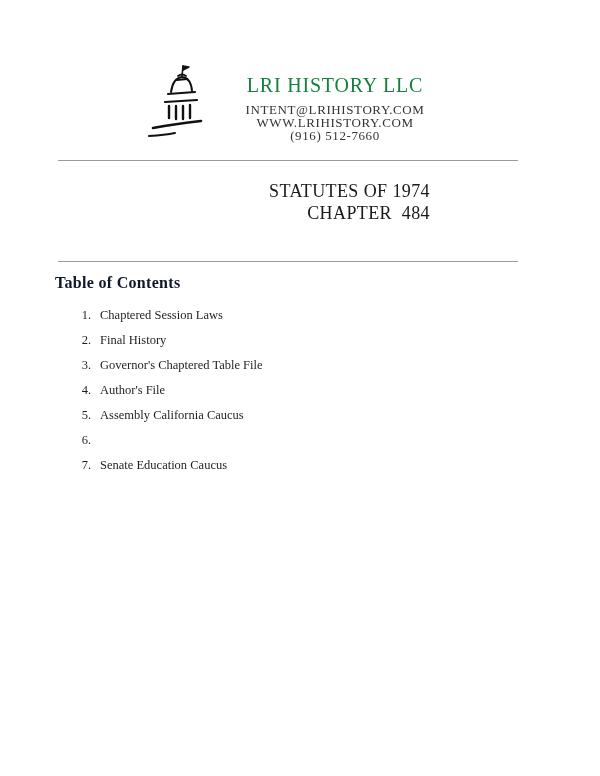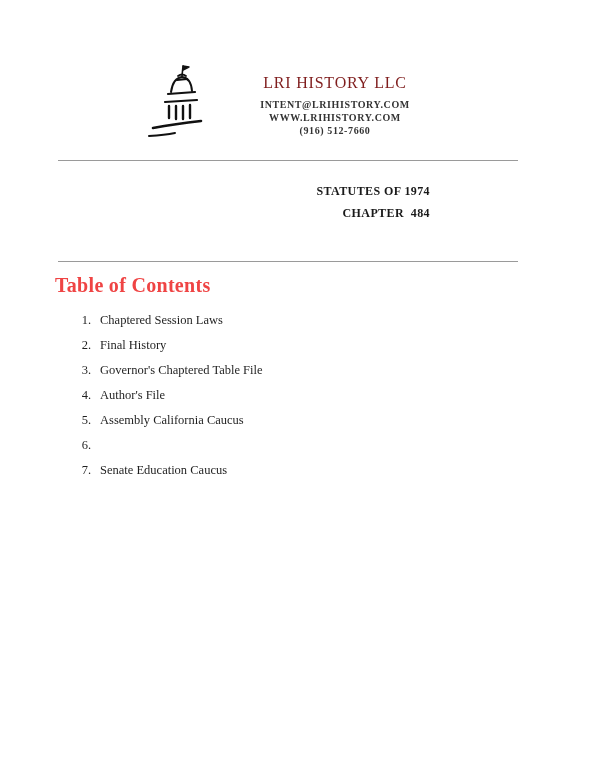--- a/index.html
+++ b/index.html
@@ -35,31 +35,30 @@
   }
   .logo svg { width: 100%; height: 100%; }
   .head-text {
     position: absolute;
     left: 215px;
     top: 14px;
     width: 240px;
     text-align: center;
   }
   .company-name {
-    font-size: 16px;
+    font-size: 20px;
     letter-spacing: 0.8px;
-    color: #7f1d1d;
+    color: #15803d;
     margin-bottom: 6px;
   }
   .contact-line {
-    font-size: 10px;
+    font-size: 13px;
     letter-spacing: 0.6px;
     color: #333;
     line-height: 13px;
-    font-weight: bold;
   }
 
   
   .rule {
     position: absolute;
     left: 58px;
     width: 460px;
     height: 0;
     border-top: 1px solid #9a9a9a;
   }
@@ -68,39 +67,39 @@
 
   
   .citation {
     position: absolute;
     top: 180px;
     left: 0;
     width: 430px;
     text-align: right;
   }
   .citation-line {
-    font-weight: bold;
-    font-size: 12px;
+    font-weight: normal;
+    font-size: 18px;
     letter-spacing: 0.4px;
     line-height: 22px;
     color: #1a1a1a;
   }
 
   
   .toc {
     position: absolute;
     top: 274px;
     left: 55px;
     width: 480px;
   }
   .toc-title {
     font-weight: bold;
-    font-size: 20px;
+    font-size: 16px;
     letter-spacing: 0.3px;
-    color: #ef4444;
+    color: #0f172a;
     margin-bottom: 16px;
   }
   .toc-list { list-style: none; }
   .toc-item {
     font-size: 12.5px;
     color: #1f1f1f;
     height: 25px;
     display: flex;
     align-items: flex-start;
   }

